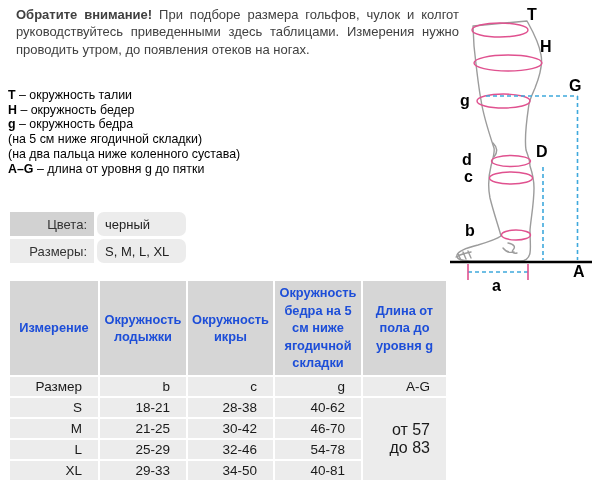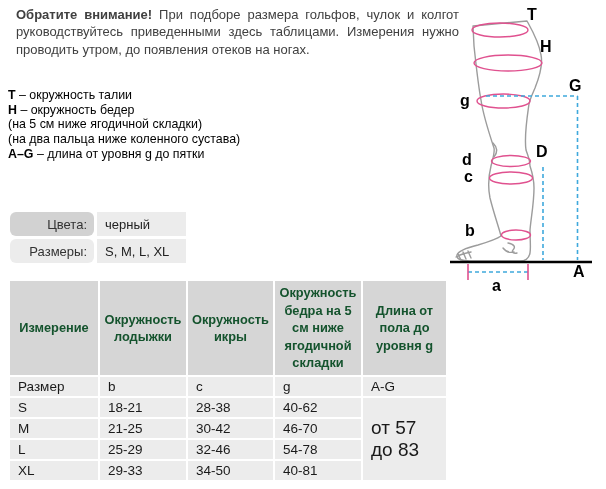--- a/index.html
+++ b/index.html
@@ -24,43 +24,43 @@
   .def-line b { font-weight:bold; }
 
   
   .mini {
     position:absolute; left:7px; top:209px;
     border-collapse:separate; border-spacing:3px;
   }
   .mini td { height:24px; font-size:13px; vertical-align:middle; }
   .mini td.lbl {
     width:84px; text-align:right; padding-right:7px;
-    background:var(--cell-bg); color:#333;border-radius:6px;
+    background:var(--cell-bg); color:#333;
   }
   .mini tr:first-child td.lbl { background:var(--label-bg); }
   .mini td.val {
     width:89px; text-align:left; padding-left:8px;
-    background:var(--cell-bg); color:#222;
+    background:var(--cell-bg); color:#222;border-radius:7px;
   }
 
   
   .big {
     position:absolute; left:8px; top:279px;
     border-collapse:separate; border-spacing:2px; table-layout:fixed;
   }
   .big th.colhead {
     background:var(--header-bg); font-weight:bold; font-size:12.8px;
     line-height:17.5px; height:94px; text-align:center; vertical-align:middle;
-    padding:0 3px; color:#14532d;
+    padding:0 3px; color:#1d4ed8;
   }
   .big td {
-    background:var(--cell-bg); text-align:left; vertical-align:middle;
-    font-size:13.5px; height:19px; color:#1a1a1a; padding:0 8px;
-  }
-  .big td.merged { font-size:19px; }
+    background:var(--cell-bg); text-align:right; vertical-align:middle;
+    font-size:13.5px; height:19px; color:#1a1a1a; padding:0 16px;
+  }
+  .big td.merged { font-size:16px; }
 
   
   .figure { position:absolute; left:440px; top:0; width:166px; height:300px; }
   .leg   { fill:none; stroke:var(--leg); stroke-width:1.4;
            stroke-linejoin:round; stroke-linecap:round; }
   .ellipse { fill:none; stroke:var(--pink); stroke-width:1.4; }
   .dash  { fill:none; stroke:var(--blue); stroke-width:1.6; stroke-dasharray:4 3; }
   .tick  { stroke:var(--pink); stroke-width:1.6; }
   .floor { stroke:#000; stroke-width:2.6; }
   .lblT  { font-family:"Liberation Sans",sans-serif; font-weight:bold;
@@ -72,20 +72,21 @@
 <div class="page">
 
   <div class="intro">
     <b>Обратите внимание!</b>
     <span>При подборе размера гольфов, чулок и колгот руководствуйтесь приведенными здесь таблицами. Измерения нужно проводить утром, до появления отеков на ногах.</span>
   </div>
 
   <div class="defs">
       <div class="def-line"><b>T</b> – окружность талии</div>
       <div class="def-line"><b>H</b> – окружность бедер</div>
+      <div class="def-line"><b>g</b> – окружность бедра</div>
       <div class="def-line">(на 5 см ниже ягодичной складки)</div>
       <div class="def-line">(на два пальца ниже коленного сустава)</div>
       <div class="def-line"><b>A–G</b> – длина от уровня g до пятки</div>
     </div>
 
   <table class="mini">
     <tbody>
         <tr>
       <td class="lbl">Цвета:</td>
       <td class="val">черный</td>

